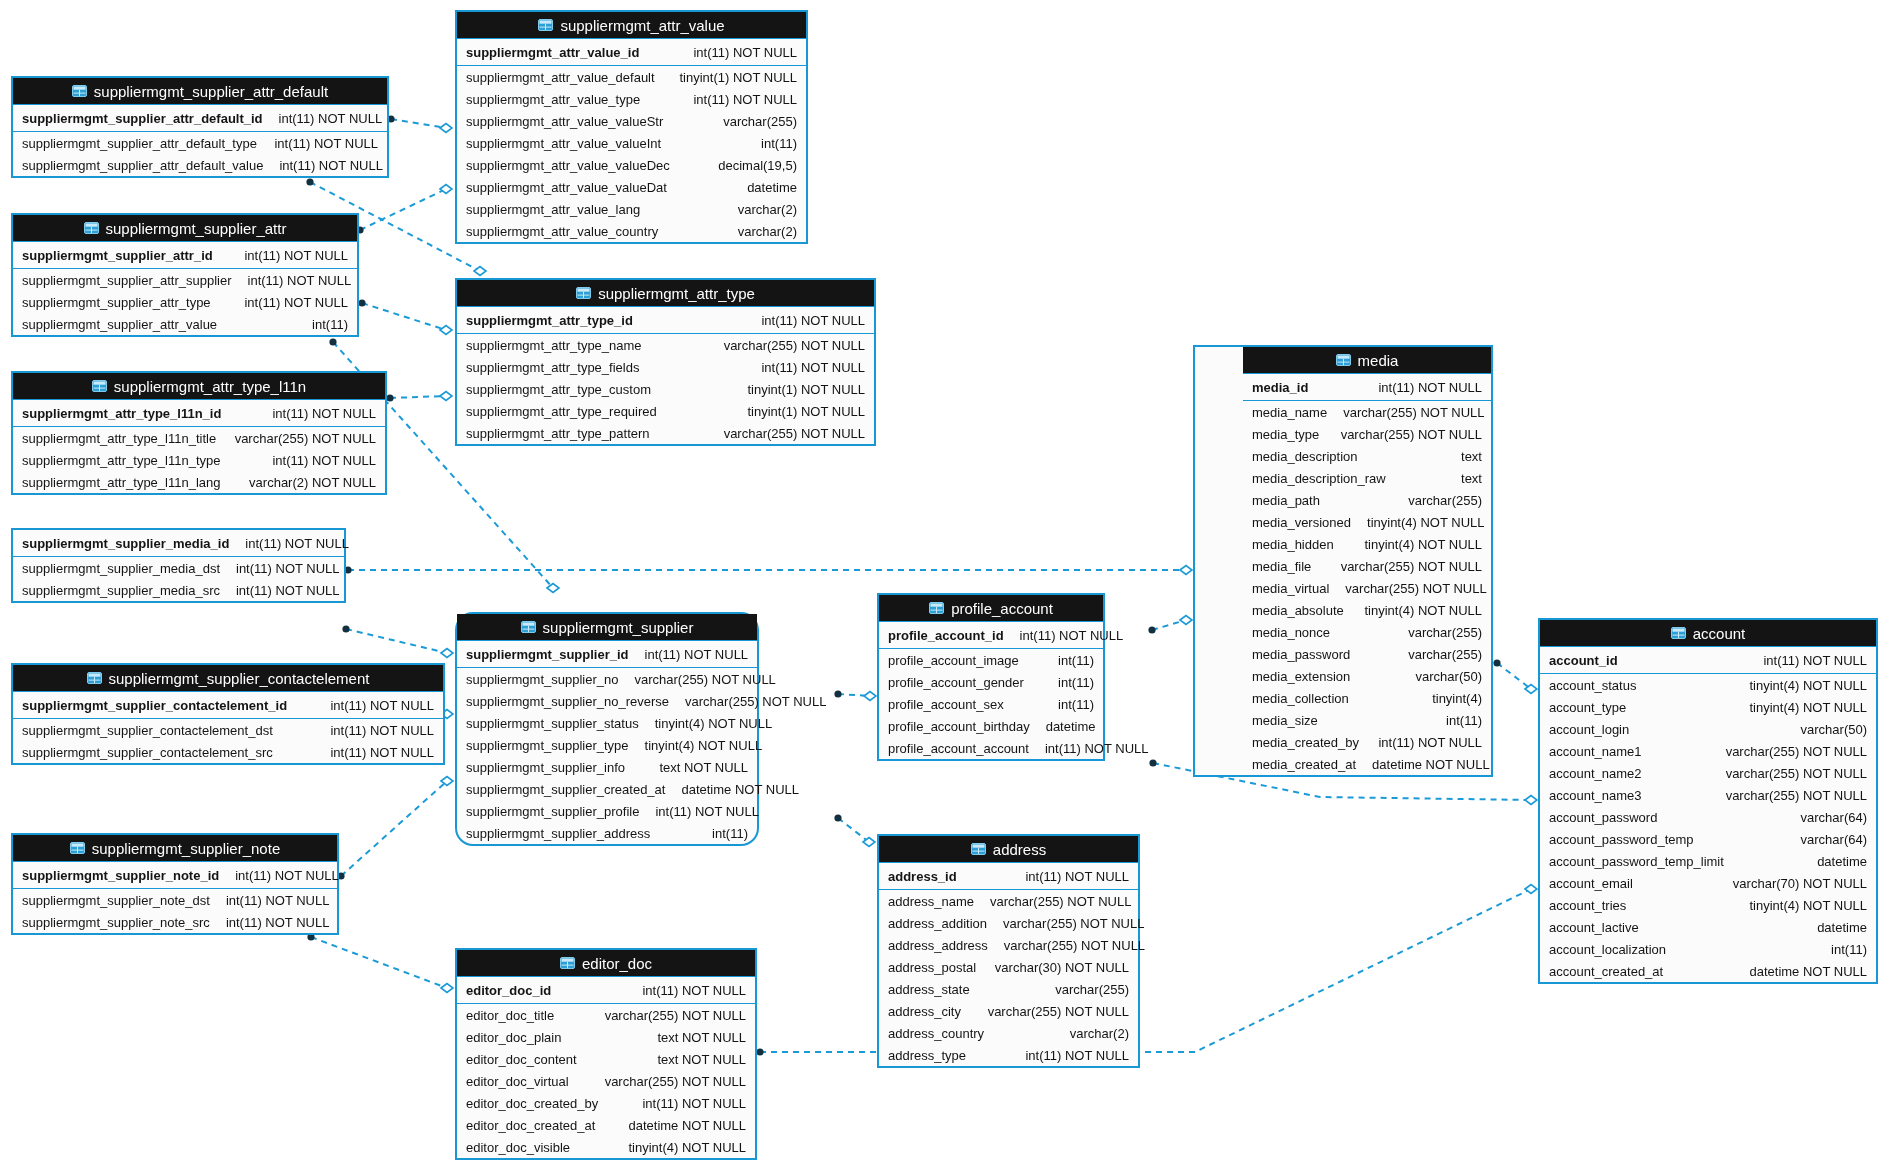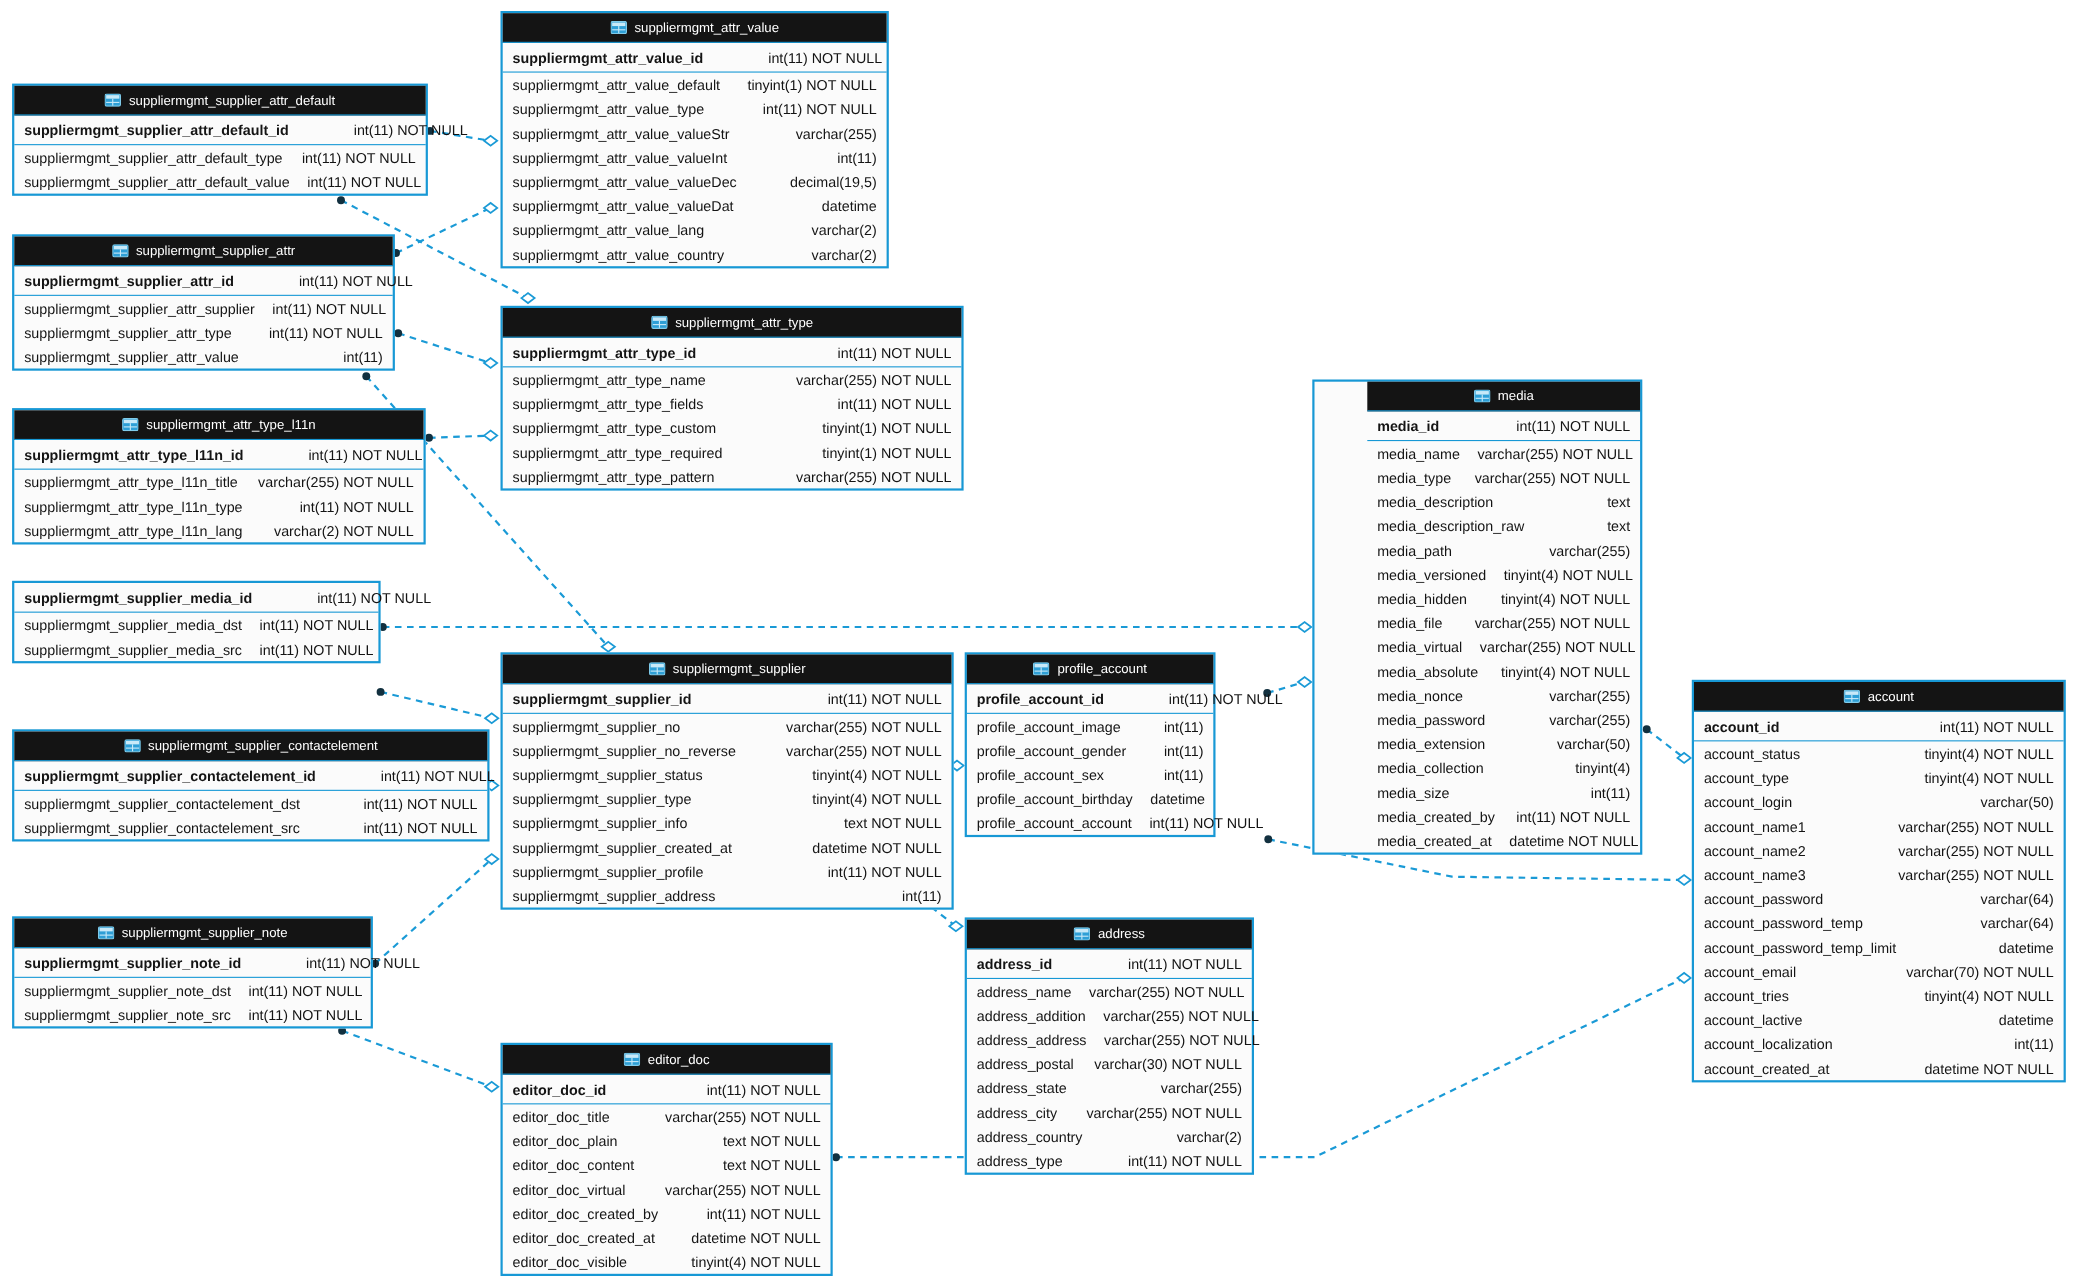--- a/index.html
+++ b/index.html
@@ -10,29 +10,29 @@
   #wires{position:absolute;left:0;top:0;width:1888px;height:1170px;z-index:0;}
   .wire{fill:none;stroke:#1a9ad6;stroke-width:2;stroke-dasharray:6 5;}
   .wire-dot{fill:#12303f;stroke:none;}
   .wire-diamond{fill:#ffffff;stroke:#1a9ad6;stroke-width:1.6;}
   .table-box{
     position:absolute;z-index:1;background:#fbfbfb;border:2px solid #1798d5;
     box-sizing:border-box;
   }
   .thead{
     height:26px;background:#141414;color:#ffffff;display:flex;align-items:center;
-    justify-content:center;gap:7px;font-size:12px;border-bottom:1px solid #1798d5;
+    justify-content:center;gap:7px;font-size:15px;border-bottom:1px solid #1798d5;
     white-space:nowrap;overflow:hidden;
   }
   .trow{
     display:flex;justify-content:space-between;align-items:center;height:22px;
     padding:0 9px;font-size:13px;color:#141414;white-space:nowrap;
   }
   .pkwrap{border-bottom:1px solid #1798d5;}
-  .pkwrap .trow{height:26px;gap:43px;}
+  .pkwrap .trow{height:26px;}
   .pkwrap .fname{font-weight:bold;}
   .fname{margin-right:16px;}
   .ftype{margin-left:auto;}
   .ticon{flex:0 0 auto;display:block;}
 </style>
 </head>
 <body>
 
 <div id="canvas">
   <svg id="wires" xmlns="http://www.w3.org/2000/svg">
@@ -366,21 +366,21 @@
         <div class="trow">
           <span class="fname">suppliermgmt_supplier_note_dst</span>
           <span class="ftype">int(11) NOT NULL</span>
         </div>
         <div class="trow">
           <span class="fname">suppliermgmt_supplier_note_src</span>
           <span class="ftype">int(11) NOT NULL</span>
         </div>
       </div>
     </div>
-    <div class="table-box" style="left: 455px; top: 593px; width: 412px;">
+    <div class="table-box" style="left: 455px; top: 612px; width: 304px; border-radius: 18px;">
       <div class="thead">
         <svg width="15" height="12" viewBox="0 0 15 12" class="ticon">
           <rect x="0.5" y="0.5" width="14" height="11" rx="1.5" fill="#2e9fd6" stroke="#7fcbea"></rect>
           <rect x="1.5" y="1.5" width="12" height="3.2" fill="#c8e9f8"></rect>
           <rect x="7" y="4.7" width="1" height="6.3" fill="#c8e9f8"></rect>
           <rect x="1.5" y="7.6" width="12" height="1" fill="#c8e9f8"></rect>
         </svg>
         <span>suppliermgmt_supplier</span>
       </div>
       <div class="pkwrap">

